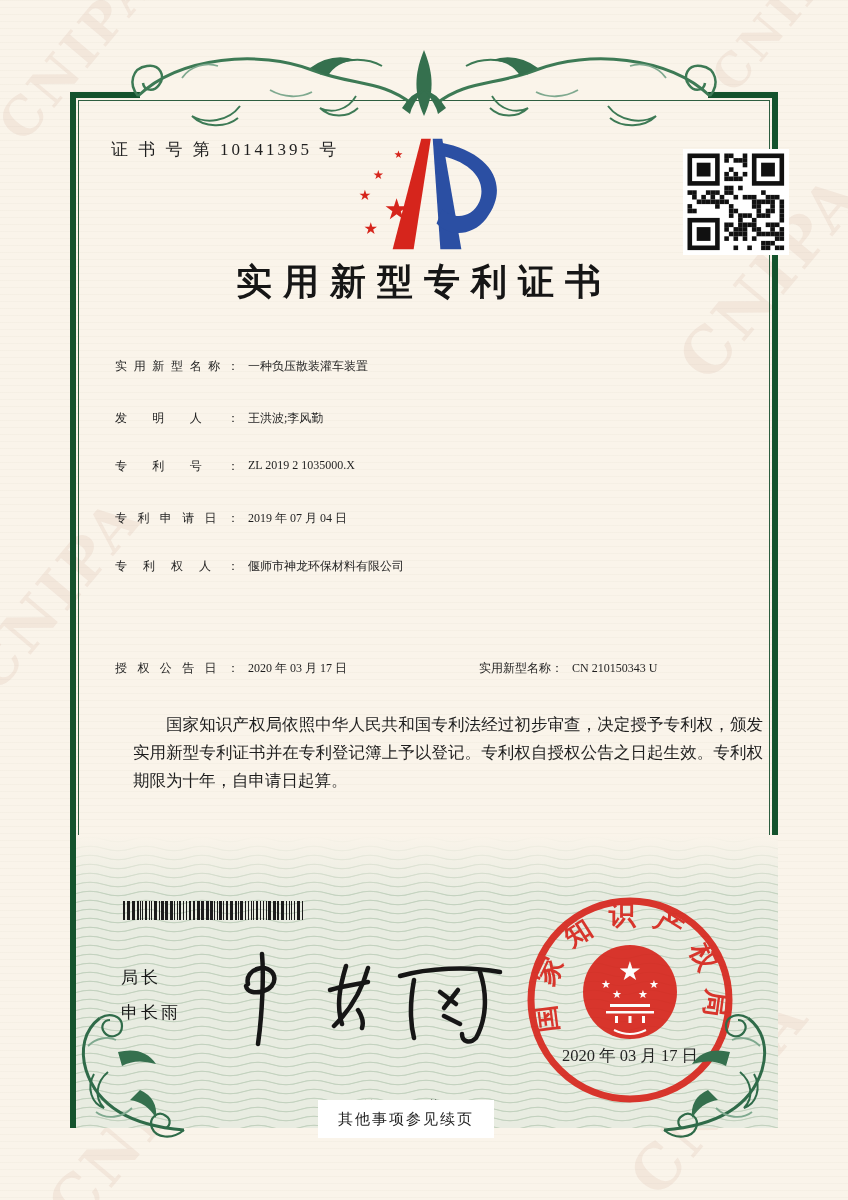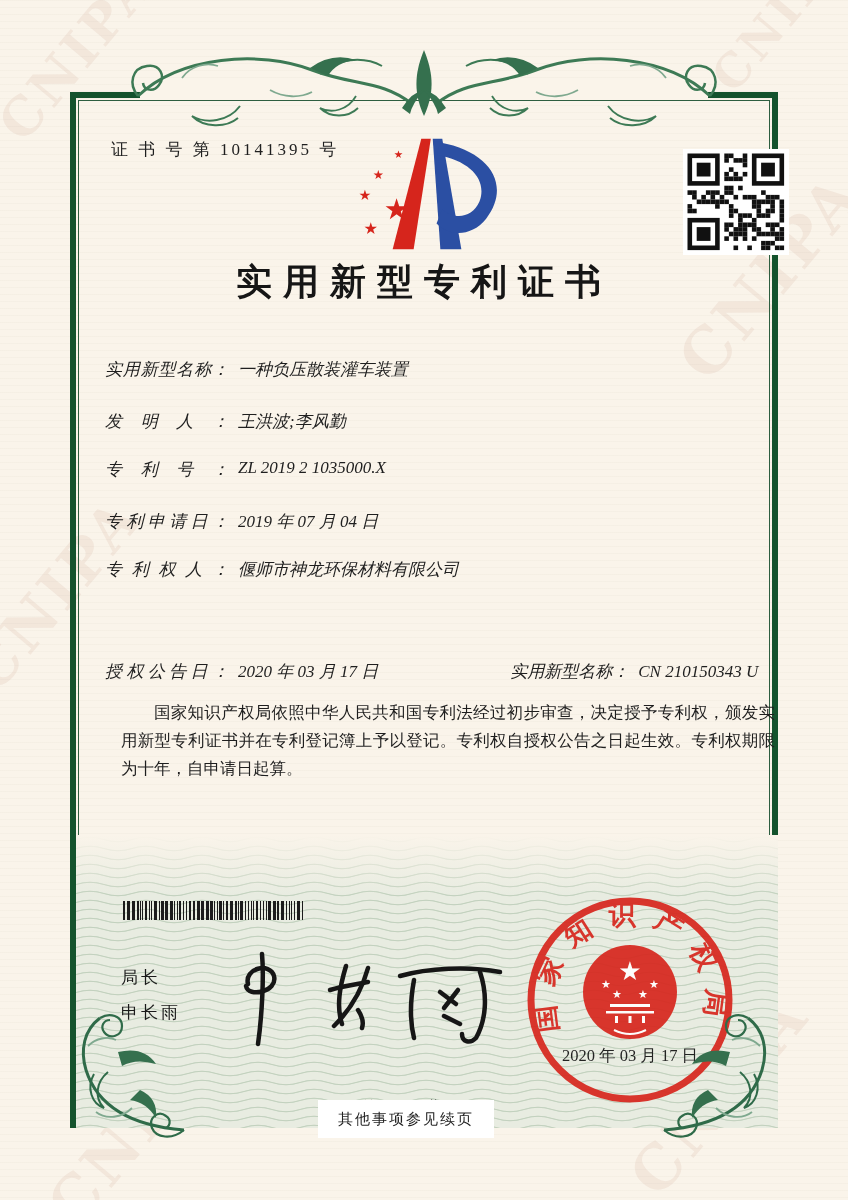--- a/index.html
+++ b/index.html
@@ -16,28 +16,28 @@
   .frame{position:absolute;left:70px;top:92px;width:708px;height:1036px;
     border:6px solid #14532d;box-sizing:border-box;}
   .frame-inner{position:absolute;left:2px;top:2px;right:2px;bottom:2px;
     border:1px solid #2e5e40;pointer-events:none;}
   .band{position:absolute;left:0;top:737px;width:702px;height:293px;background:#e8ece1;}
   .band::after{content:"";position:absolute;left:0;top:0;width:100%;height:60px;
     background:linear-gradient(180deg,#faf4ea 0%,rgba(250,244,234,0) 100%);}
   .certno{position:absolute;left:35px;top:40px;font-size:17px;letter-spacing:3px;color:#1f1f1f;}
   .title{position:absolute;left:0;top:160px;width:100%;text-align:center;
     font-size:36px;font-weight:bold;letter-spacing:11px;color:#161616;}
-  .row{position:absolute;left:29px;font-size:17px;white-space:nowrap;font-style:italic;}
+  .row{position:absolute;left:39px;font-size:12px;white-space:nowrap;}
   .lbl{display:inline-block;width:124px;text-align:justify;text-align-last:justify;
     vertical-align:top;color:#1f1f1f;}
   .val{margin-left:9px;color:#1f1f1f;}
   .lbl2{margin-left:132px;color:#1f1f1f;}
   .paras{position:absolute;left:45px;top:601px;width:654px;font-size:16.5px;
     line-height:28px;text-align:justify;color:#1e1e1e;}
-  .paras p{margin:0;text-indent:2em;}
+  .paras p{margin:12px;text-indent:2em;}
   .barcode{position:absolute;left:47px;top:803px;width:216px;height:19px;
     display:flex;align-items:stretch;}
   .barcode div{background:#1c1c1c;}
   .signer{position:absolute;left:45px;font-size:17px;letter-spacing:3px;color:#1a1a1a;}
   .pageinfo{position:absolute;left:0;top:1000px;width:100%;text-align:center;
     font-size:14px;letter-spacing:2px;color:#2c2c2c;}
   .footer-note{position:absolute;left:318px;top:1100px;width:176px;height:38px;
     background:#fff;display:flex;align-items:center;justify-content:center;
     font-size:15px;letter-spacing:2px;color:#1f1f1f;}
   .seal-wrap{position:absolute;left:442px;top:790px;width:224px;height:224px;opacity:.93;}

